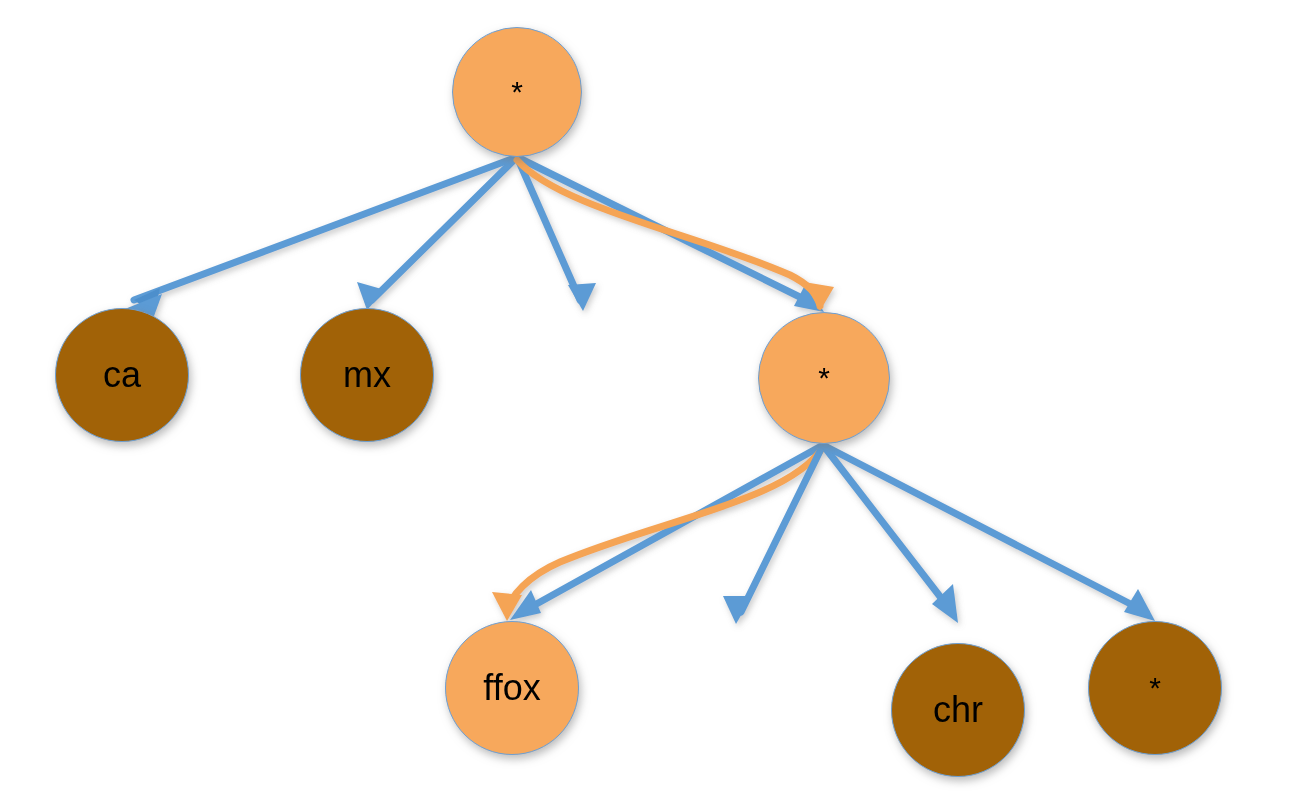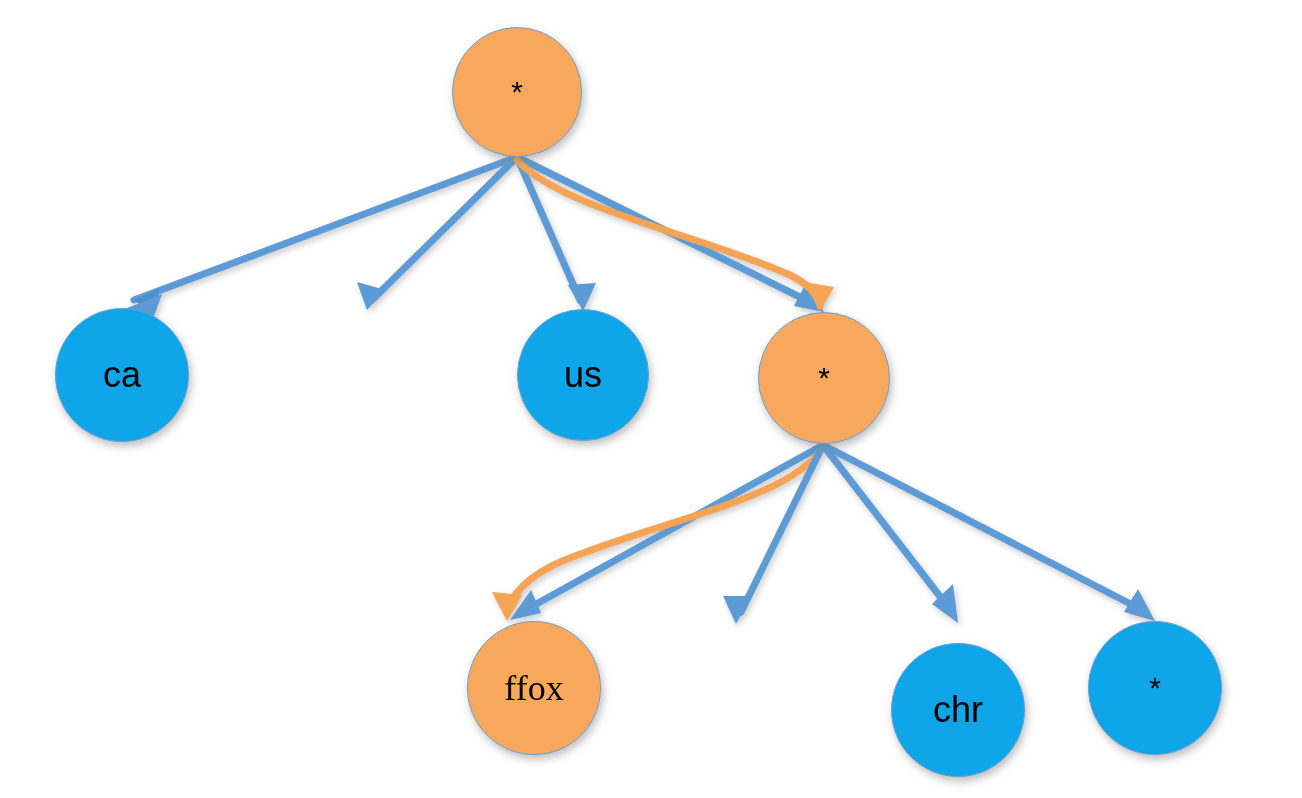--- a/index.html
+++ b/index.html
@@ -19,21 +19,21 @@
     line-height:1;
     user-select:none;
   }
   .node-label{
     display:block;
     font-size:36px;
     color:#000000;
     letter-spacing:0px;
   }
   .node.star .node-label{font-size:30px;font-weight:400;}
-  .fill-blue{background:#0ea5e9;border:1.6px solid #6E9FD2;align-items:center;}
+  .fill-blue{background:#a16207;border:1.6px solid #6E9FD2;align-items:center;}
   .fill-orange{background:#F7A85C;border:1.6px solid #6E9FD2;}
 </style>
 </head>
 <body>
 
 <div id="stage">
 
   <svg id="edges" viewBox="0 0 1302 798" xmlns="http://www.w3.org/2000/svg">
     <defs>
       <filter id="softshadow" x="-50%" y="-50%" width="200%" height="200%">
@@ -93,30 +93,30 @@
   </svg>
 
   <div class="node fill-orange star" style="left:452px;top:27px;width:130px;height:130px;filter:drop-shadow(2px 4px 4px rgba(120,120,120,0.5));">
     <span class="node-label">*</span>
   </div>
 
   <div class="node fill-blue" style="left:55px;top:308px;width:134px;height:134px;filter:drop-shadow(2px 4px 4px rgba(120,120,120,0.5));">
     <span class="node-label">ca</span>
   </div>
 
+  <div class="node fill-blue" style="left:300px;top:308px;width:134px;height:134px;filter:drop-shadow(2px 4px 4px rgba(120,120,120,0.5));">
+    <span class="node-label">mx</span>
+  </div>
 
-  <div class="node fill-blue" style="left:517px;top:309px;width:132px;height:132px;filter:drop-shadow(2px 4px 4px rgba(120,120,120,0.5));">
-    <span class="node-label">us</span>
-  </div>
 
   <div class="node fill-orange star" style="left:758px;top:312px;width:132px;height:132px;filter:drop-shadow(2px 4px 4px rgba(120,120,120,0.5));">
     <span class="node-label">*</span>
   </div>
 
-  <div class="node fill-orange" style="left:467px;top:621px;width:134px;height:134px;filter:drop-shadow(2px 4px 4px rgba(120,120,120,0.5));font-family:Liberation Serif, serif;">
+  <div class="node fill-orange" style="left:445px;top:621px;width:134px;height:134px;filter:drop-shadow(2px 4px 4px rgba(120,120,120,0.5));">
     <span class="node-label">ffox</span>
   </div>
 
 
   <div class="node fill-blue" style="left:891px;top:643px;width:134px;height:134px;filter:drop-shadow(2px 4px 4px rgba(120,120,120,0.5));">
     <span class="node-label">chr</span>
   </div>
 
   <div class="node fill-blue star" style="left:1088px;top:621px;width:134px;height:134px;filter:drop-shadow(2px 4px 4px rgba(120,120,120,0.5));">
     <span class="node-label">*</span>

